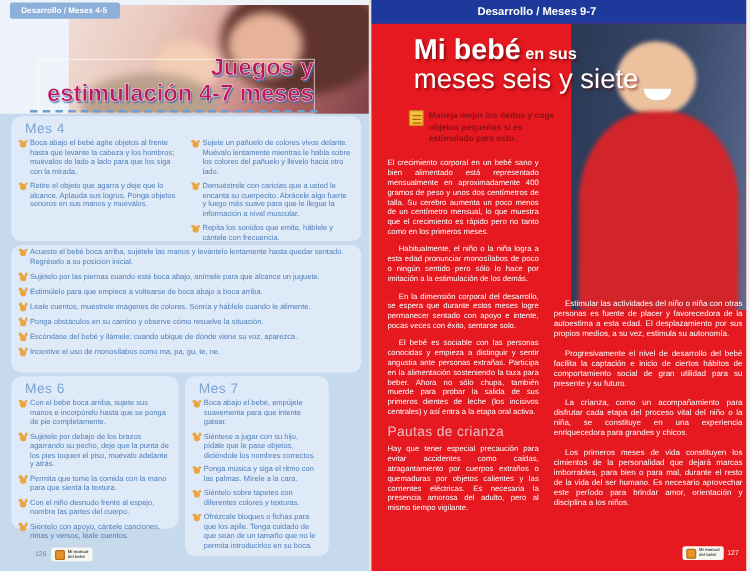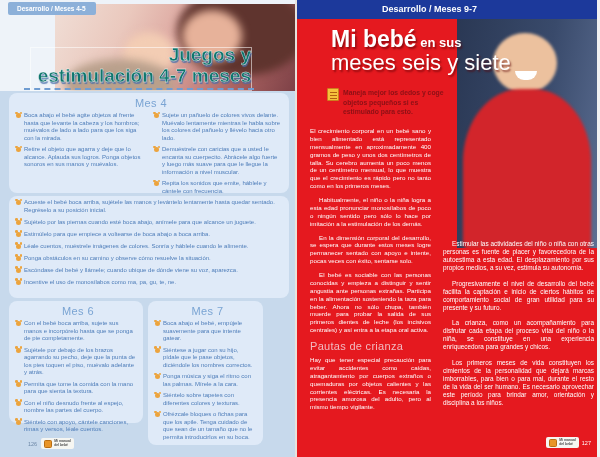--- a/index.html
+++ b/index.html
@@ -13,30 +13,30 @@
             background:#8cb0d9; border-radius:2px; font-size:6.5px; font-weight:bold; color:#fff; z-index:6; }
   .lp-photo { position:absolute; left:55px; top:4px; width:242px; height:87px; overflow:hidden;
               background:linear-gradient(115deg,#f0ded6 0%,#eac8bd 28%,#dba39c 52%,#a86160 78%,#7c4046 100%); }
   .lp-photo .blob { position:absolute; border-radius:50%; filter:blur(4px); }
   .blob-hair  { right:-10px; top:-18px; width:130px; height:90px; background:#5f342e; }
   .blob-mface { right:55px; top:6px; width:60px; height:52px; background:#e7b29a; }
   .blob-bface { left:68px; top:28px; width:52px; height:44px; background:#f3cdb4; }
   .blob-bbody { left:10px; top:55px; width:110px; height:50px; background:#b9a08c; }
   .lp-frame { position:absolute; left:30px; top:47px; width:222px; height:44px;
               border:1px solid rgba(255,255,255,.55); z-index:4; }
-  .lp-title { position:absolute; right:46px; z-index:5; font-weight:bold; color:#0f766e;
+  .lp-title { position:absolute; right:46px; z-index:5; font-weight:bold; color:#be185d;
               -webkit-text-stroke:.4px rgba(255,255,255,.85);
               text-shadow:1px 1.5px 1px rgba(70,110,170,.8); white-space:nowrap; }
   .lp-title1 { top:44px; font-size:19px; }
   .lp-title2 { top:65px; font-size:19px; }
   .lp-dashes { position:absolute; left:24px; top:88px; width:230px; height:0;
                border-top:2px dashed #6f9cd1; z-index:5; }
 
   .sec { position:absolute; background:#dfeaf8; border-radius:8px; padding:3px 7px 2px 7px; }
-  .sec h2 { font-size:11px; font-weight:normal; color:#7aa4d3; letter-spacing:.4px; margin:1px 0 3px 4px;text-align:center; }
+  .sec h2 { font-size:11px; font-weight:normal; color:#7aa4d3; letter-spacing:.4px; margin:1px 0 3px 4px; }
   #mes4 { left:9px;  top:93px;  width:280px; height:100px; }
   #mes5 { left:9px;  top:196px; width:280px; height:102px; }
   #mes6 { left:9px;  top:301px; width:134px; height:122px; }
   #mes7 { left:148px; top:301px; width:115px; height:144px; }
   .cols { display:flex; gap:10px; }
   .cols > ul { flex:1 1 0; }
   ul { list-style:none; }
   li { display:flex; gap:3px; margin-bottom:4px; }
   .bear { flex:0 0 auto; width:5px; height:5px; margin-top:1px; background:#eca43e;
           border-radius:50%; position:relative; }

